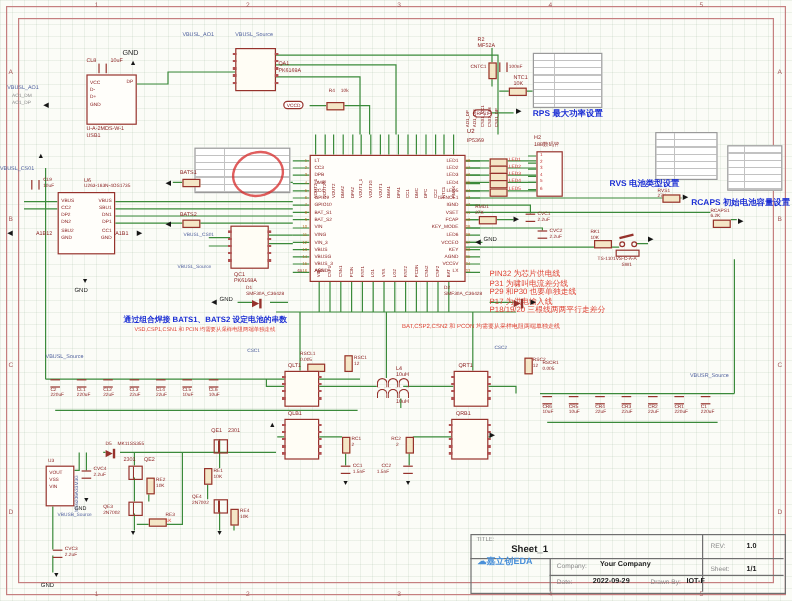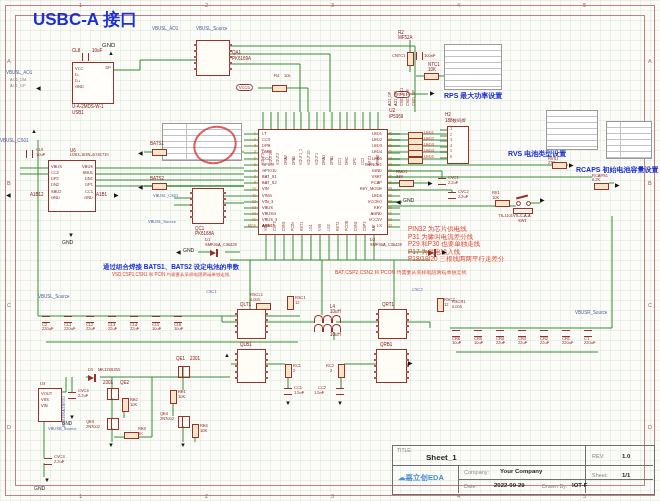--- a/index.html
+++ b/index.html
@@ -80,21 +80,20 @@
       <div class="zone" style="left: 648px; top: 302px;">C</div>
       <div class="zone" style="left: 7px; top: 424px;">D</div>
       <div class="zone" style="left: 648px; top: 424px;">D</div>
     </div>
 
   <svg width="660" height="501">
     <path id="wires" fill="none" stroke="#3b8a3b" stroke-width="1" d="M105 70H140V60H196M230 46H415V112M230 54H330V112M230 64H300V112M258 88H272M286 88H308V112M410 40V52M410 64V72M416 76H444M398 94H428M386 134H408M421 134H447M386 140H408M421 140H447M386 146H408M421 146H447M386 152H408M421 152H447M386 159H408M421 159H447M386 165H568M386 171H442V178M386 177H592M609 183H614M386 183H399M412 183H428M386 190H452V192M386 202H402M386 206H495M508 206H516M530 203H540M96 168H244M96 174H244M96 180H244M96 186H244M20 168H48M20 174H48M166 152H244M166 186H244M144 152H152M144 186H152M222 196H244M222 203H244M174 198H192M174 205H192M38 140V316M38 316H300M46 342H298M450 328H612M456 352H598M612 216V328M230 260H430M198 252H210M225 252H240M408 252H428M250 260V309M394 260V309M322 260V300M322 300V315M334 332V340M237 322H222V316M264 322H314M336 322H378M405 322H430V328M237 364H231M264 364H285V364M288 376V388M376 364H344M341 376V388M405 364H409M58 392H66V377M86 377H88M100 377H230M112 377V388M183 377V366M72 377V392M112 398V418M124 410V418M183 376V390M173 402V416M183 426V442M112 428V442M114 437H124M138 437H152V377M195 436V442M44 420V458M44 463V477"></path>
     <path id="stubs" fill="none" stroke="#3b8a3b" stroke-width="1" d="M244 134H258M386 134H400M244 140H258M386 140H400M244 146H258M386 146H400M244 153H258M386 153H400M244 159H258M386 159H400M244 165H258M386 165H400M244 171H258M386 171H400M244 177H258M386 177H400M244 183H258M386 183H400M244 190H258M386 190H400M244 196H258M386 196H400M244 202H258M386 202H400M244 208H258M386 208H400M244 214H258M386 214H400M244 220H258M386 220H400M244 227H258M386 227H400M263 112V129M271 112V129M278 112V129M286 112V129M294 112V129M301 112V129M309 112V129M317 112V129M324 112V129M332 112V129M340 112V129M347 112V129M355 112V129M363 112V129M370 112V129M378 112V129M266 233V260M275 233V260M284 233V260M293 233V260M302 233V260M311 233V260M320 233V260M329 233V260M338 233V260M347 233V260M356 233V260M365 233V260M374 233V260M440 130H447M440 136H447M440 141H447M440 147H447M440 152H447M440 158H447"></path>
   </svg>
 
-  <div class="t blue" style="left:33px;top:10px;font-size:17px">USBC-A 接口</div>
   <div class="t blk s6" style="left:102px;top:42px">GND</div>
   <span class="ar" style="left:108px;top:50px">▲</span>
   <div class="t s45" style="left:72px;top:48px">CL8</div>
   <div class="t s45" style="left:92px;top:48px">10uF</div>
   <div class="caph" style="left:82px;top:53px"></div>
   <div class="box" style="left:72px;top:62px;width:40px;height:40px">
     <div class="hlist" style="padding-left:2px;padding-top:3px">
         <div>VCC</div>
         <div>D-</div>
         <div>D+</div>
@@ -558,21 +557,21 @@
 
   <div class="frame" style="left:392px;top:445px;width:261px;height:48px;border-color:#6f6f6f"></div>
   <div class="tb-line" style="left:392px;top:465px;width:261px;height:1px"></div>
   <div class="tb-line" style="left:585px;top:445px;width:1px;height:48px"></div>
   <div class="tb-line" style="left:458px;top:465px;width:1px;height:28px"></div>
   <div class="tb-line" style="left:458px;top:479px;width:195px;height:1px"></div>
   <div class="t gray s5" style="left:397px;top:448px">TITLE:</div>
   <div class="t blk s8" style="left:426px;top:453px;font-weight:bold">Sheet_1</div>
   <div class="t gray s55" style="left:592px;top:453px">REV:</div>
   <div class="t blk s6" style="left:622px;top:453px;font-weight:bold">1.0</div>
-  <div class="logo" style="position:absolute;left:398px;top:473px"><span>☁</span><span>嘉立创EDA</span></div>
+  <div class="logo" style="position:absolute;left:398px;top:463px"><span>☁</span><span>嘉立创EDA</span></div>
   <div class="t gray s55" style="left:464px;top:469px">Company:</div>
   <div class="t blk s6" style="left:500px;top:468px;font-weight:bold">Your Company</div>
   <div class="t gray s55" style="left:592px;top:472px">Sheet:</div>
   <div class="t blk s6" style="left:622px;top:472px;font-weight:bold">1/1</div>
   <div class="t gray s55" style="left:464px;top:483px">Date:</div>
   <div class="t blk s6" style="left:494px;top:482px;font-weight:bold">2022-09-29</div>
   <div class="t gray s55" style="left:542px;top:483px">Drawn By:</div>
   <div class="t blk s6" style="left:572px;top:482px;font-weight:bold">IOT-F</div>
 
 </div>

